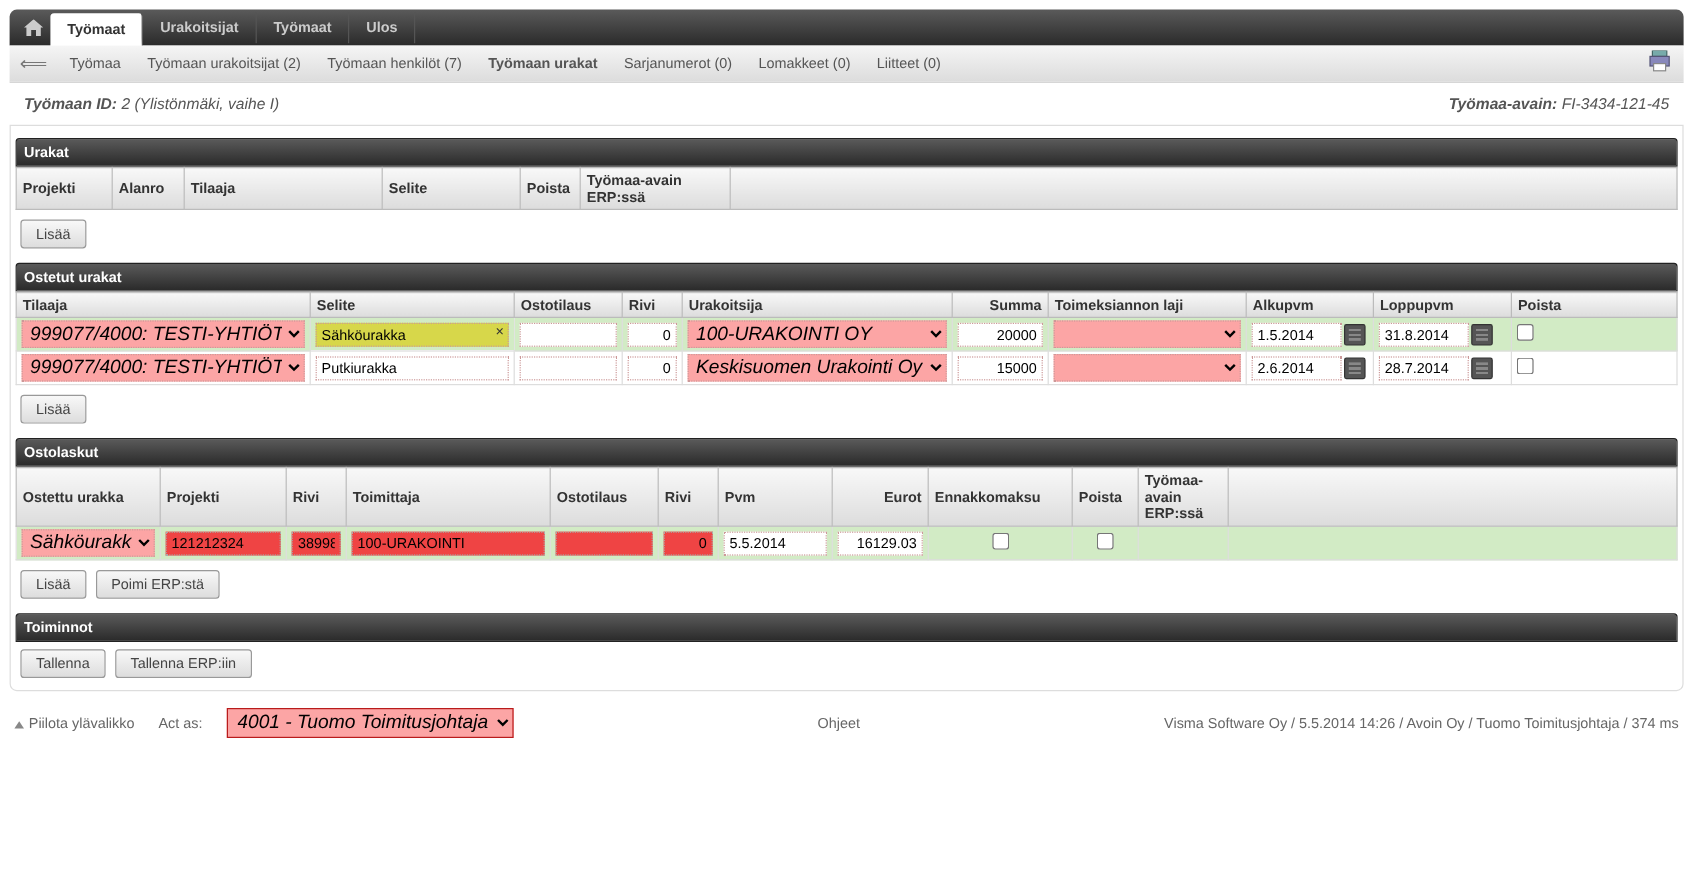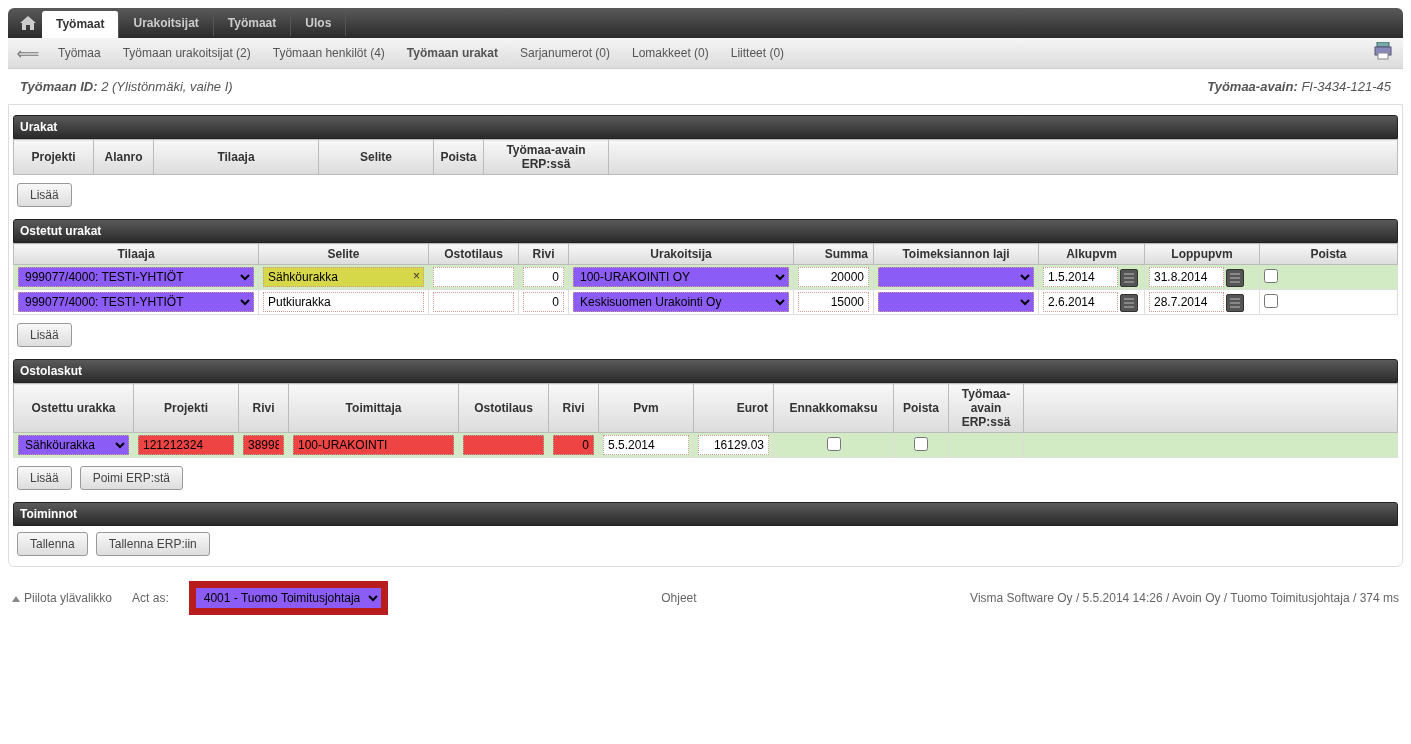--- a/index.html
+++ b/index.html
@@ -11,28 +11,28 @@
 .subbar { background: linear-gradient(#f5f5f5, #dcdcdc); margin: 0 8px; padding: 4px 10px; display: flex; align-items: center; gap: 18px; color: #555; position: relative; }
 .back-icon { width: 20px; height: 20px; display: flex; align-items: center; justify-content: center; cursor: pointer; color: #777; font-size: 16px; }
 .subtab { cursor: pointer; padding: 4px 2px; }
 .subtab.active { font-weight: bold; }
 .print-icon { position: absolute; right: 10px; top: 4px; width: 20px; height: 18px; cursor: pointer; }
 .idbar { margin: 0 8px; padding: 10px 12px; display: flex; justify-content: space-between; color: #555; font-size: 13px; border-top: 1px solid #ccc; font-style: italic; }
 .idbar .label { font-weight: bold; }
 .content { margin: 0 8px 8px 8px; border: 1px solid #ddd; border-radius: 0 0 6px 6px; padding: 10px 4px 4px 4px; }
 .section-header { background: linear-gradient(#5a5a5a, #2a2a2a); color: #fff; font-weight: bold; padding: 4px 6px; border-radius: 3px 3px 0 0; border: 1px solid #222; }
 table { border-collapse: collapse; width: 100%; }
-th { background: linear-gradient(#f8f8f8, #dcdcdc); border: 1px solid #bbb; padding: 3px 5px; text-align: center; font-weight: bold; color: #333; font-size: 12px; }
+th { background: linear-gradient(#f8f8f8, #dcdcdc); border: 1px solid #bbb; padding: 3px 5px; text-align: left; font-weight: bold; color: #333; font-size: 12px; }
 td { border: 1px solid #ddd; padding: 2px 4px; font-size: 12px; vertical-align: middle; }
 tr.greenrow td { background: #d2ebc5; }
 tr.whiterow td { background: #fff; }
 input[type=text] { border: 1px dotted #c99; padding: 2px 4px; font-size: 12px; width: 100%; background: #fff; }
 input[type=text].ro { background: #ef4444; border: 1px dotted #aaa; }
 input.num { text-align: right; }
-select { border: 1px dotted #c99; padding: 1px 2px; font-size: 12px; background: #8b5cf6; }
+select { border: 1px dotted #c99; padding: 1px 2px; font-size: 16px; background: #fca5a5; font-style: italic; }
 input.highlight { background: #d7d74a; }
 .selite-green { color: #4a9c3a; }
 .erp-gray { color: #999; }
 .btn { background: linear-gradient(#f8f8f8, #ddd); border: 1px solid #999; border-radius: 3px; padding: 4px 12px; font-size: 12px; cursor: pointer; color: #444; }
 .btn-row { padding: 8px 0 12px 4px; display: flex; gap: 8px; }
 .cal-icon { display: inline-block; width: 18px; height: 18px; background: #555; border: 1px solid #333; border-radius: 2px; vertical-align: middle; cursor: pointer; position: relative; margin-left: 2px; }
 .cal-icon::before { content: ""; position: absolute; inset: 3px; background: repeating-linear-gradient(#888 0 2px, #555 2px 4px); }
 .footer { display: flex; align-items: center; padding: 6px 12px; color: #666; font-size: 12px; gap: 20px; }
 .footer .spacer { flex: 1; }
 .triangle { display: inline-block; width: 0; height: 0; border-left: 4px solid transparent; border-right: 4px solid transparent; border-bottom: 6px solid #888; margin-right: 4px; }
@@ -51,21 +51,21 @@
   <div class="main-tab active">Työmaat</div>
   <div class="main-tab">Urakoitsijat</div>
   <div class="main-tab">Työmaat</div>
   <div class="main-tab">Ulos</div>
 </div>
 
 <div class="subbar">
   <div class="back-icon">⟸</div>
   <span class="subtab">Työmaa</span>
   <span class="subtab">Työmaan urakoitsijat (2)</span>
-  <span class="subtab">Työmaan henkilöt (4)</span>
+  <span class="subtab">Työmaan henkilöt (7)</span>
   <span class="subtab active">Työmaan urakat</span>
   <span class="subtab">Sarjanumerot (0)</span>
   <span class="subtab">Lomakkeet (0)</span>
   <span class="subtab">Liitteet (0)</span>
   <div class="print-icon">
     <svg width="20" height="18" viewBox="0 0 20 18">
         <rect x="4" y="0" width="12" height="5" fill="#7aa" stroke="#466"></rect>
         <rect x="2" y="5" width="16" height="8" fill="#88b" stroke="#557"></rect>
         <rect x="5" y="11" width="10" height="6" fill="#fff" stroke="#888"></rect>
       </svg>
@@ -184,16 +184,16 @@
 <div class="btn-row" style="padding-top:6px;padding-bottom:6px">
   <button class="btn">Tallenna</button>
   <button class="btn">Tallenna ERP:iin</button>
 </div>
 
 </div>
 
 <div class="footer">
   <span><span class="triangle"></span><span>Piilota ylävalikko</span></span>
   <span>Act as:</span>
-  <select style="border:7px solid #b91c1c;padding:2px 4px"><option>4001 - Tuomo Toimitusjohtaja</option></select>
+  <select style="border:1px solid #b91c1c;padding:2px 4px"><option>4001 - Tuomo Toimitusjohtaja</option></select>
   <span class="spacer" style="text-align:center">Ohjeet</span>
   <span>Visma Software Oy / 5.5.2014 14:26 / Avoin Oy / Tuomo Toimitusjohtaja / 374 ms</span>
 </div>
 
 </body></html>

